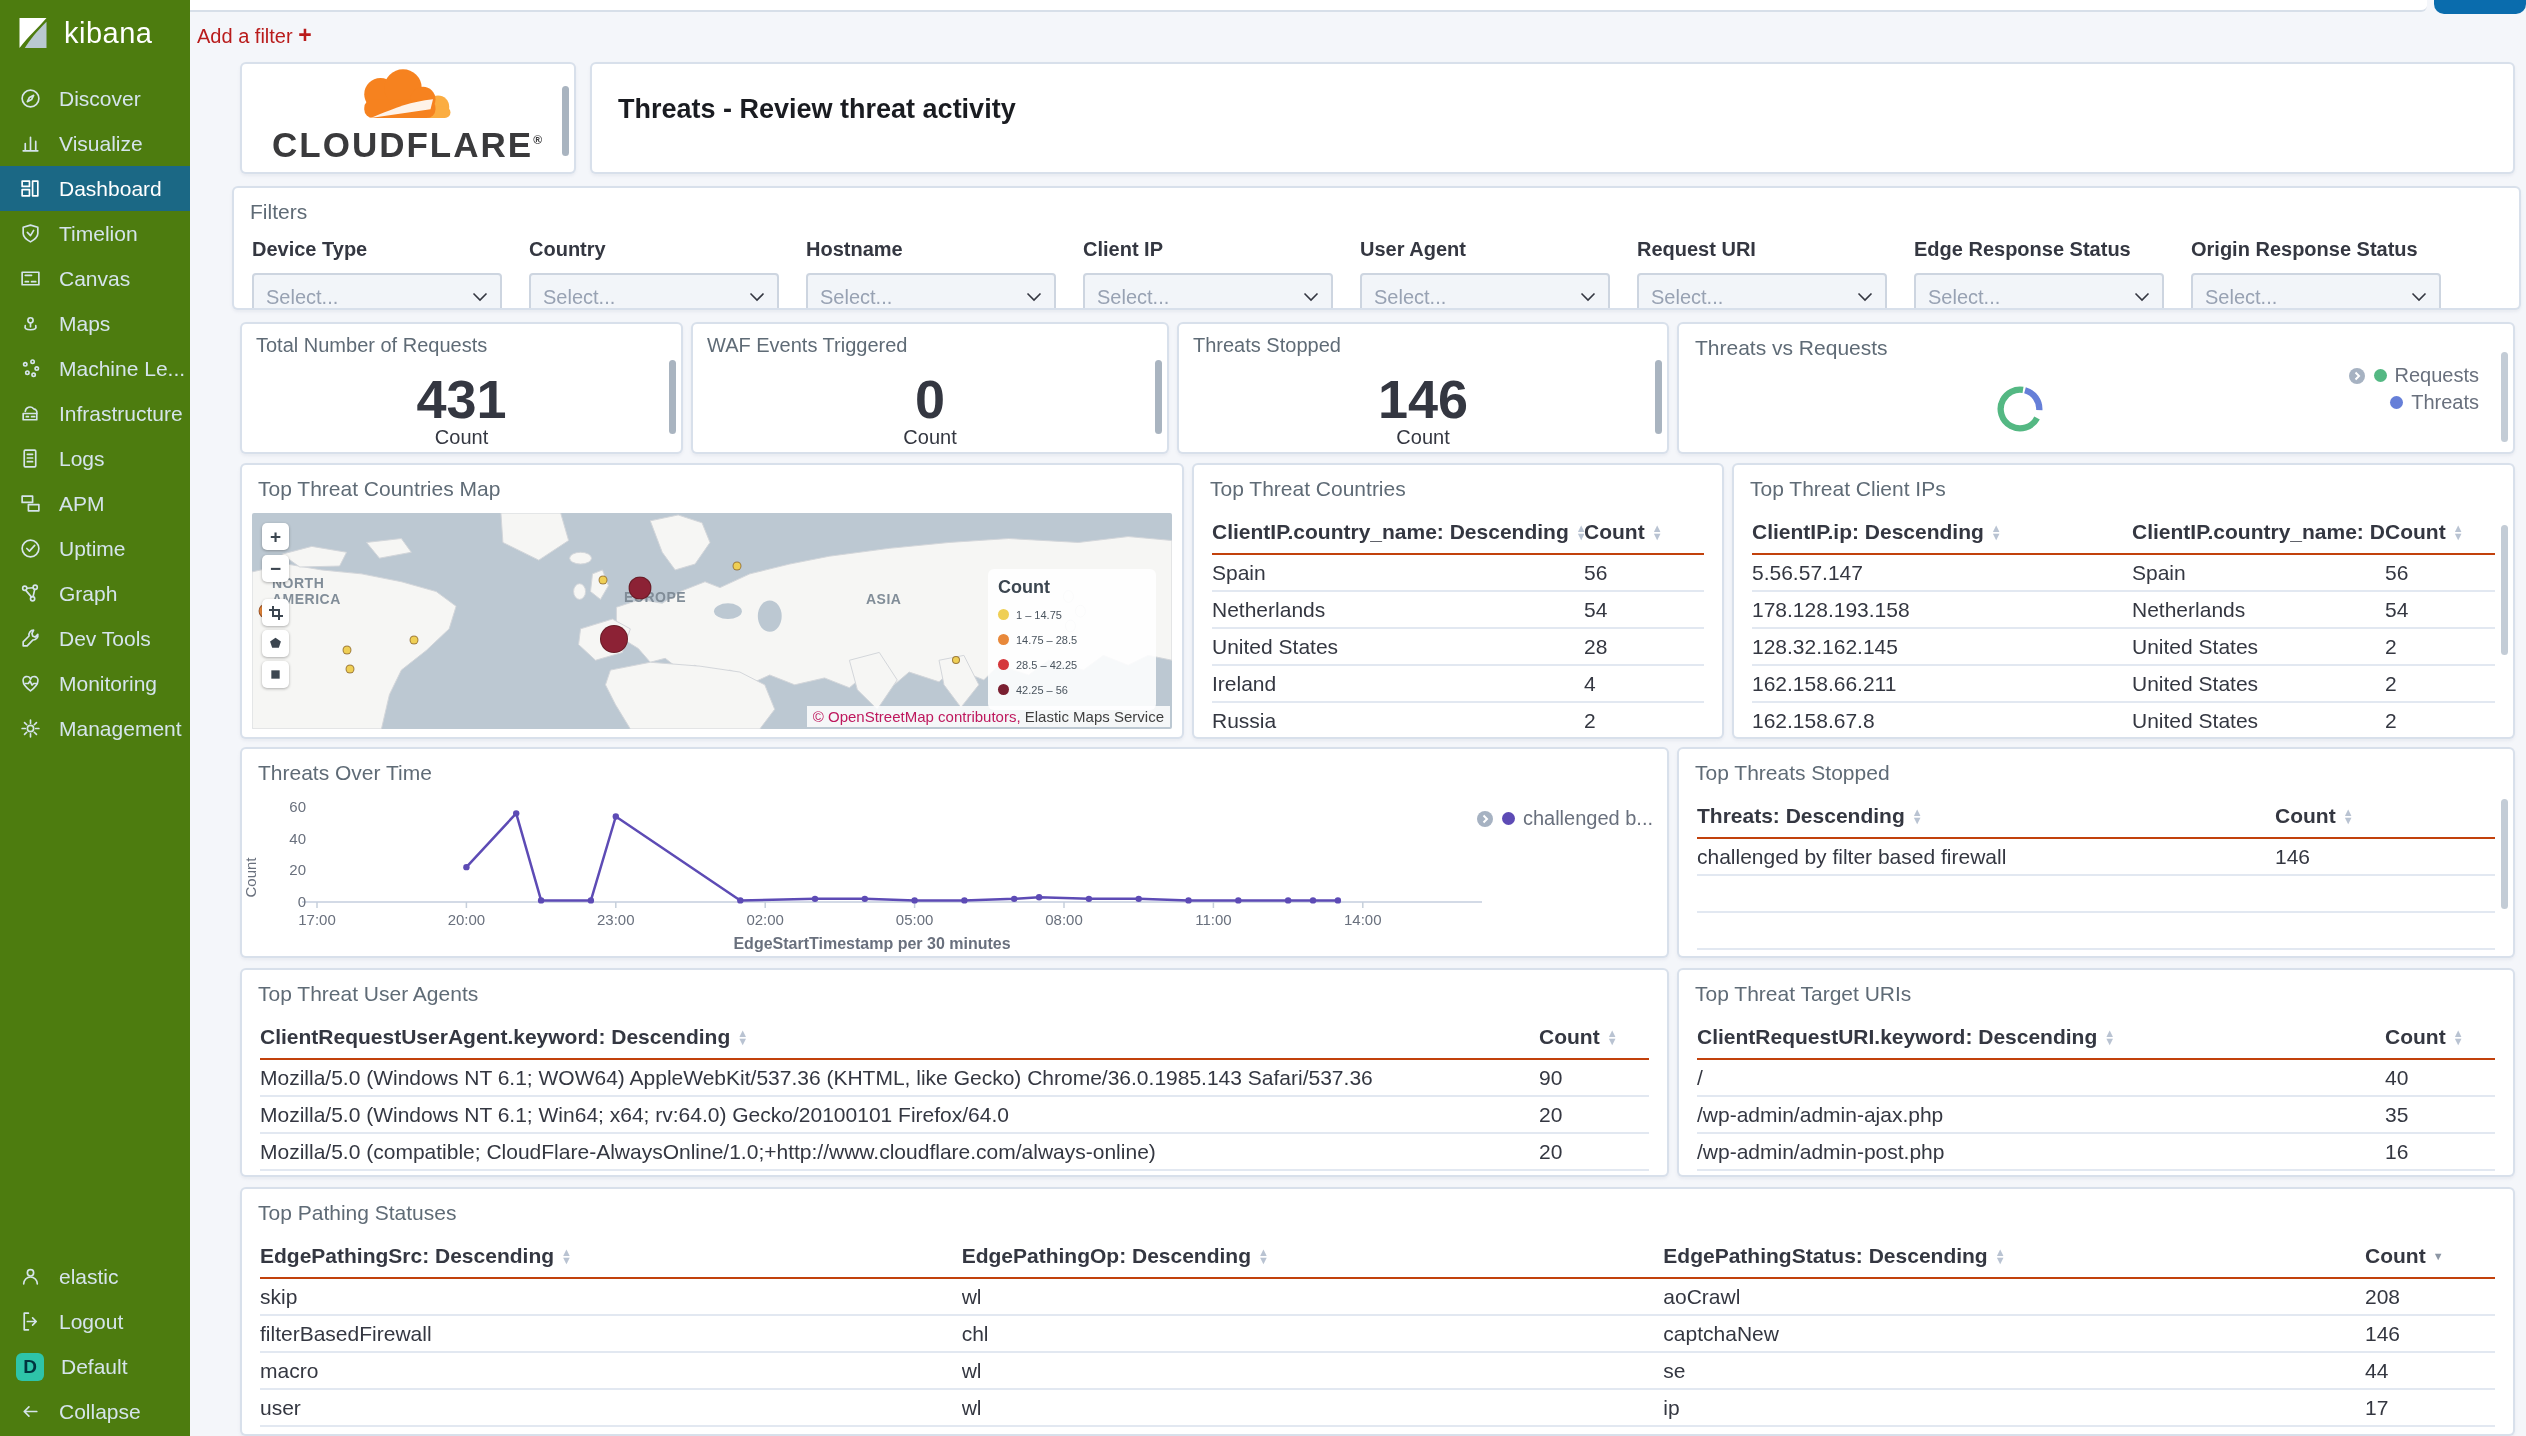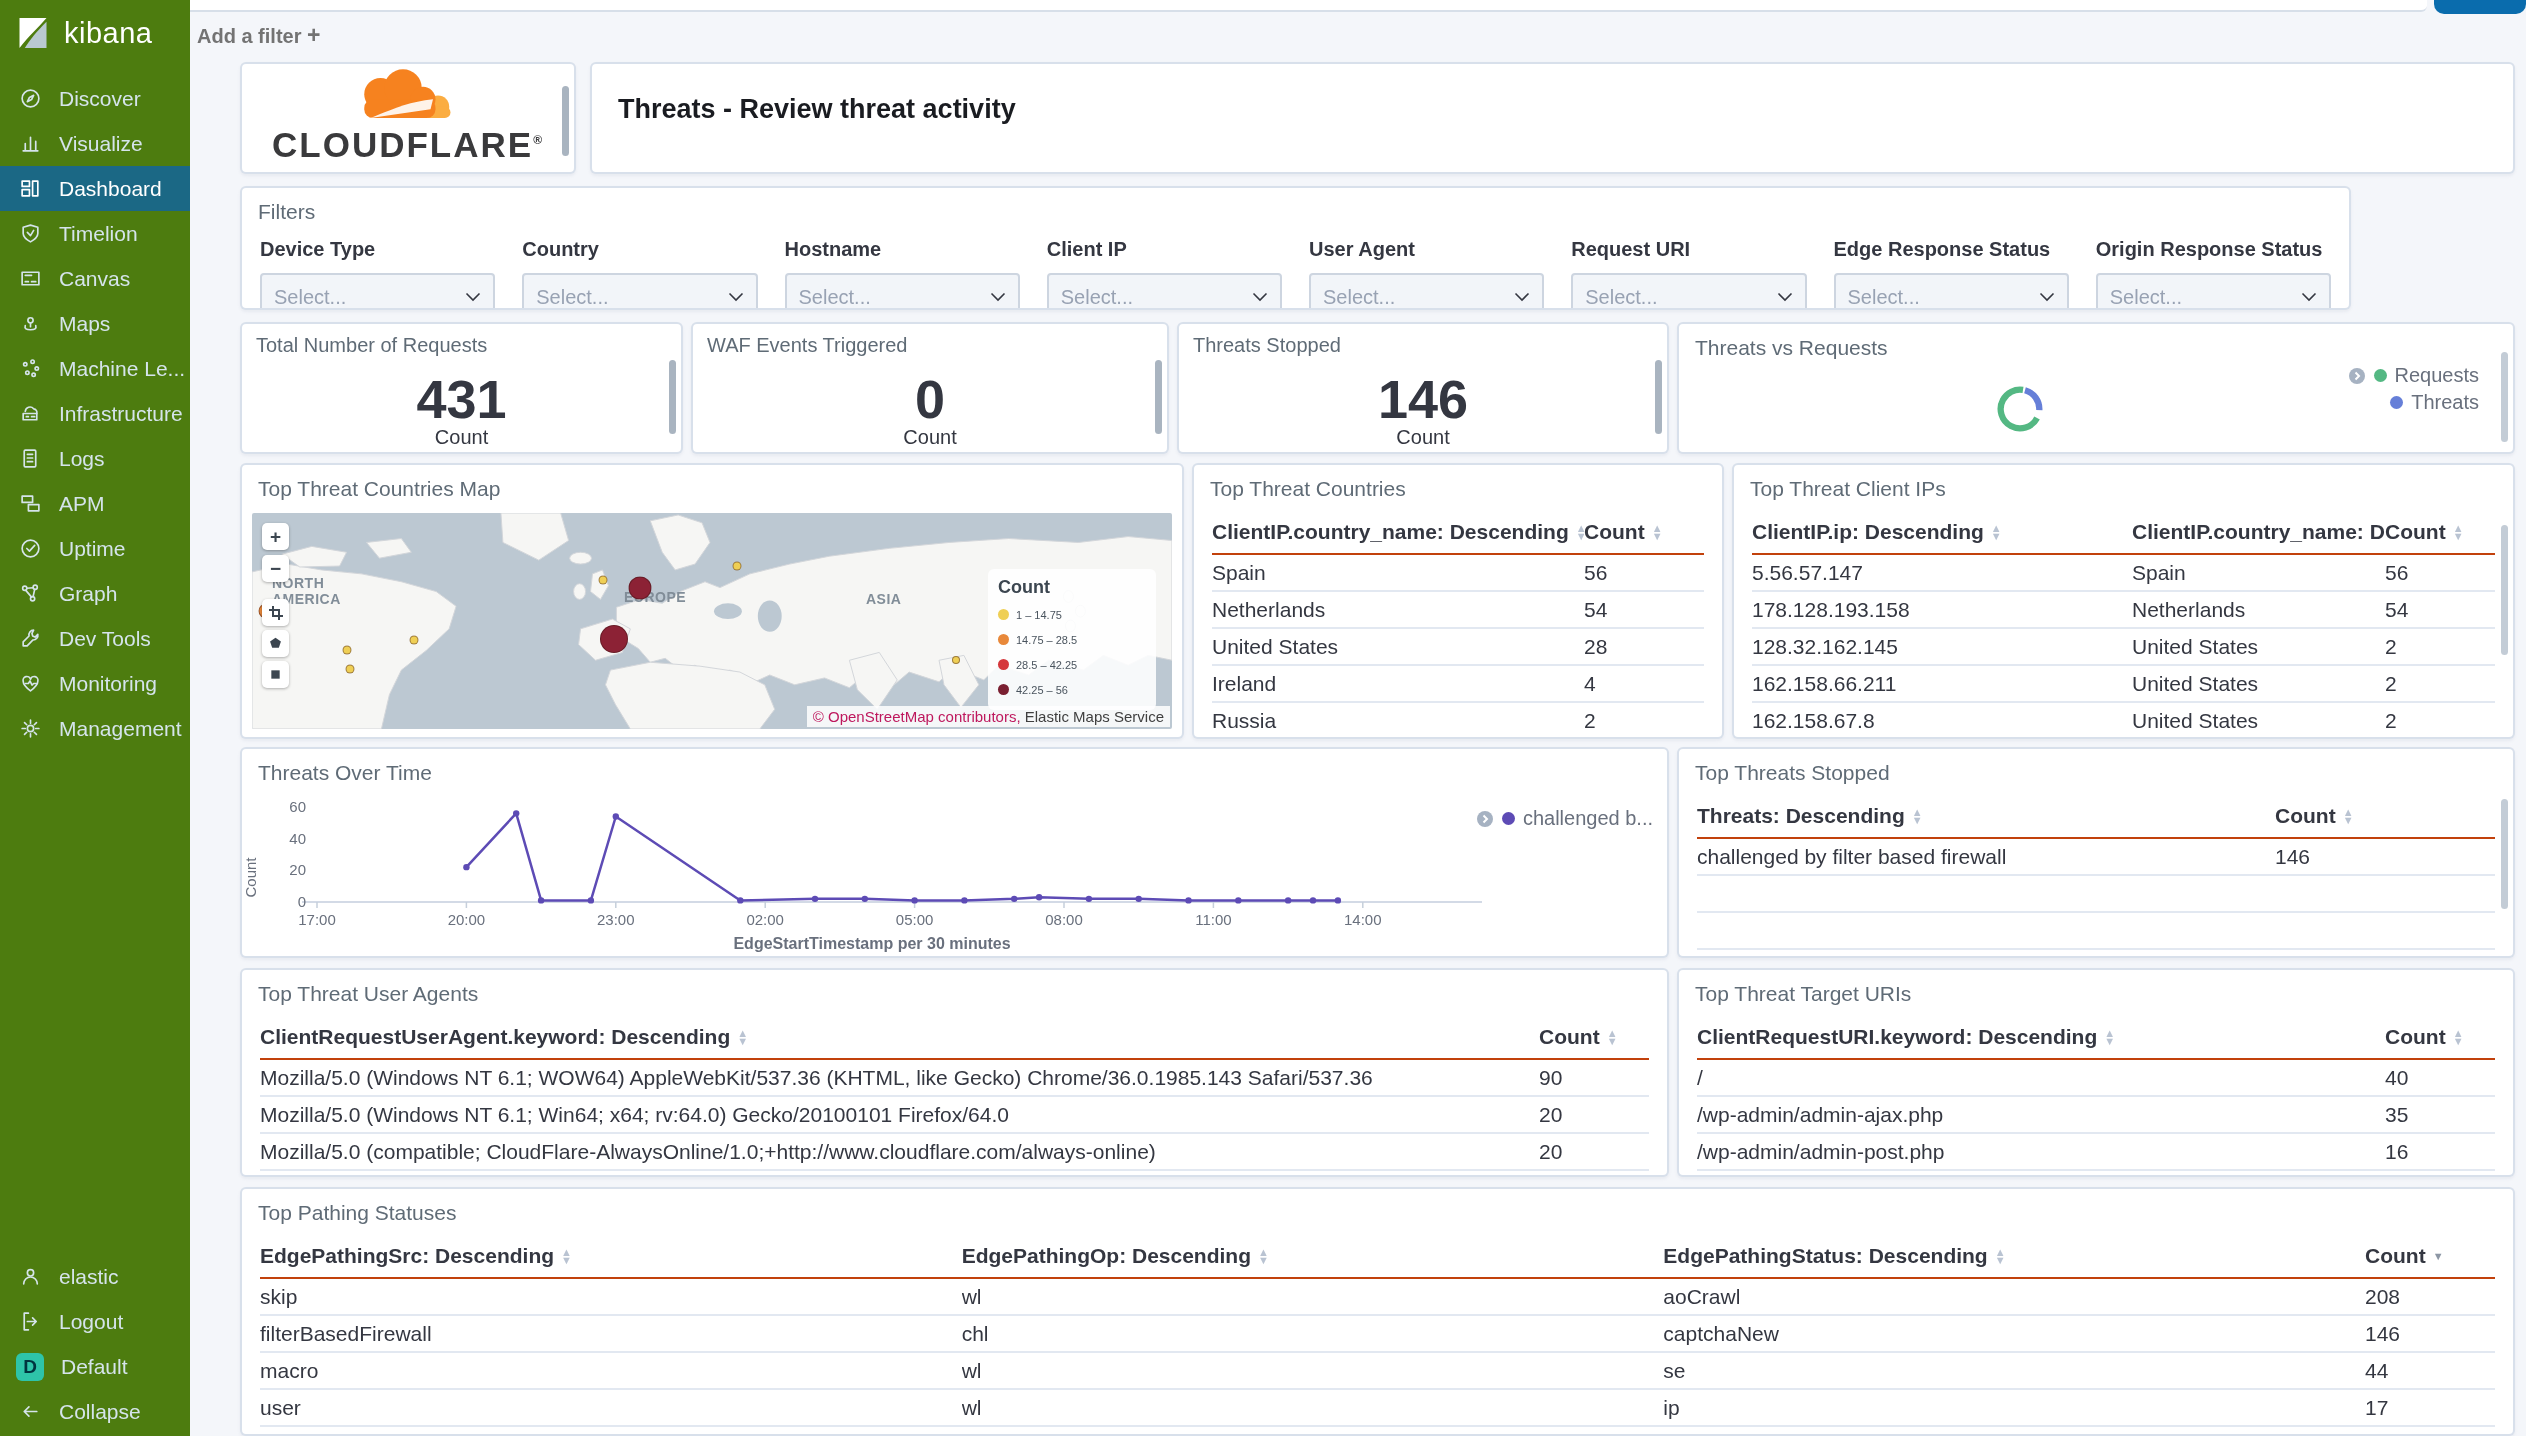--- a/index.html
+++ b/index.html
@@ -17,21 +17,21 @@
   .nav-svg{width:23px;height:23px;flex:0 0 23px;}
   .side-footer{position:absolute;bottom:2px;left:0;right:0;}
   .badge-d{width:28px;height:28px;border-radius:6px;background:#2ec4a9;color:#00343f;
            font-weight:bold;font-size:19px;display:flex;align-items:center;justify-content:center;flex:0 0 28px;margin-left:-3px;}
 
   
   .query-sliver{position:absolute;left:183px;top:0;width:2244px;height:10px;background:#fff;
                 border-bottom:2px solid #d7dfe9;border-radius:0 0 6px 6px;}
   .update-frag{position:absolute;right:0;top:0;width:92px;height:14px;background:#0a6cad;border-radius:0 0 10px 10px;}
   .filterbar{position:absolute;left:183px;top:12px;right:0;height:46px;display:flex;align-items:center;padding-left:14px;box-sizing:border-box;}
-  .addfilter{color:#737373;font-size:20px;font-weight:700;cursor:pointer;}
+  .addfilter{color:#b91c1c;font-size:20px;font-weight:400;cursor:pointer;}
   .addfilter b{font-size:23px;}
 
   
   .card{position:absolute;background:#fff;border:2px solid rgba(203,213,228,.75);
         border-radius:6px;box-sizing:border-box;overflow:hidden;box-shadow:0 2px 3px rgba(150,160,180,.12);}
   .card-title{padding:12px 16px 4px;font-size:21px;color:#5f6b76;}
   .vscroll{position:absolute;right:5px;width:7px;background:#a9b4c0;border-radius:4px;}
   .vscroll.light{background:#c3ccd6;}
 
   
@@ -262,21 +262,21 @@
       </svg>
       <div class="cf-text"><span>CLOUDFLARE</span><sup>®</sup></div>
     </div>
     <div class="vscroll" style="top:22px;height:70px"></div>
   </div>
 
   <div class="card" style="left:590px;top:62px;width:1925px;height:112px">
     <div class="dash-title">Threats - Review threat activity</div>
   </div>
 
-  <div class="card" style="left:240px;top:186px;width:2111px;height:124px">
+  <div class="card" style="left:232px;top:186px;width:2289px;height:124px">
     <div class="card-title" style="padding-bottom:0">Filters</div>
     <div class="filter-row">
         <div class="ffield">
           <div class="flabel">Device Type</div>
     <div class="fselect">
       <span class="ph">Select...</span>
       <svg width="16" height="10" viewBox="0 0 16 10">
               <path d="M1.5 1.5l6.5 6.5 6.5-6.5" stroke="#343741" stroke-width="1.6" fill="none"></path>
             </svg>
     </div>

